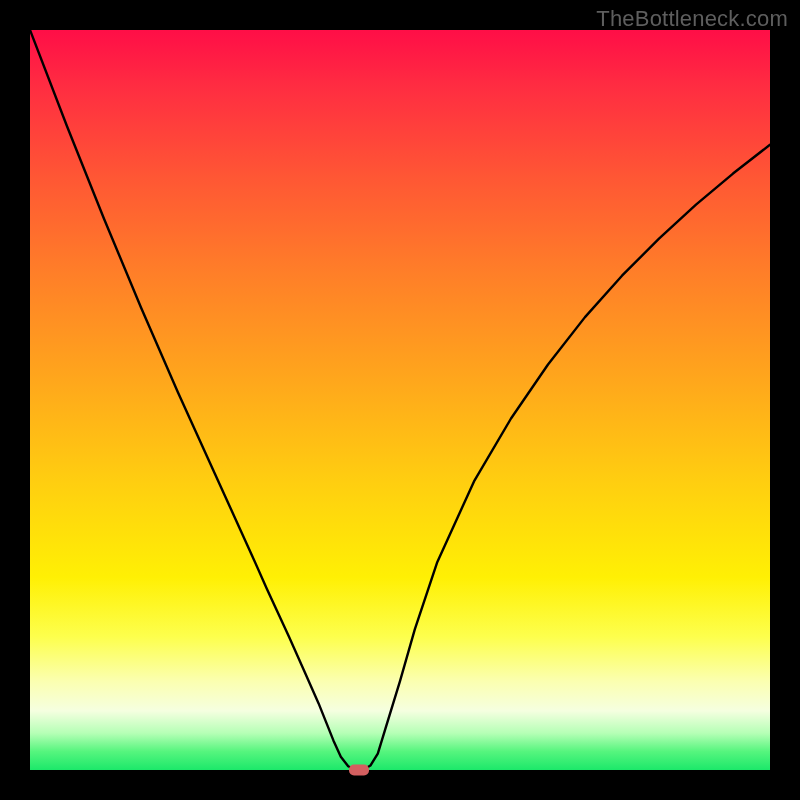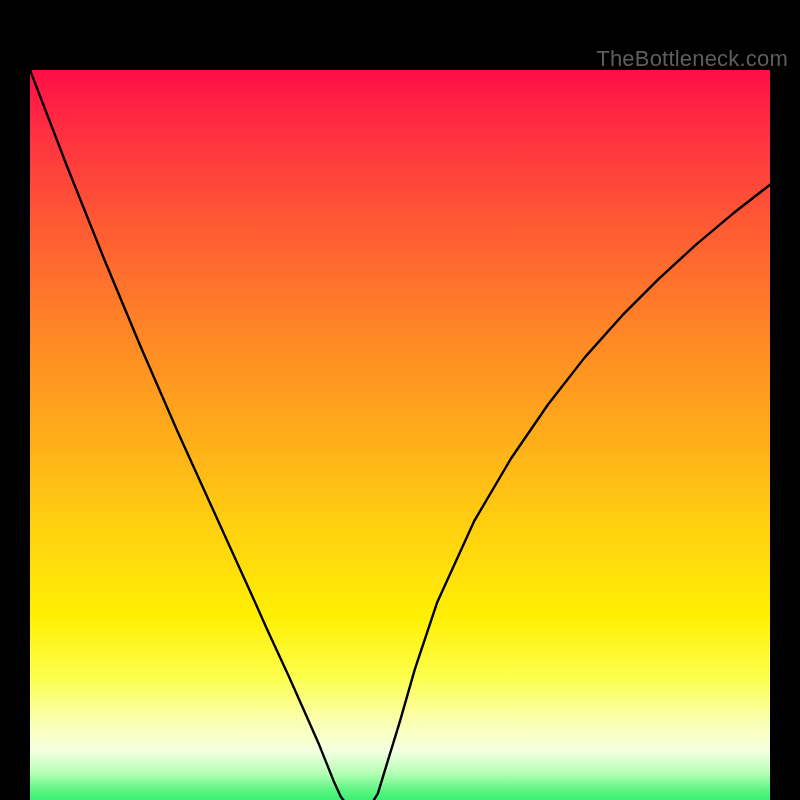--- a/index.html
+++ b/index.html
@@ -8,21 +8,20 @@
     width: 800px;
     height: 800px;
     background: #000;
     font-family: Arial, Helvetica, sans-serif;
     overflow: hidden;
   }
   .chart-wrapper {
     position: relative;
     width: 800px;
     height: 644px;
-    margin-top: 40px;
   }
   .watermark {
     position: absolute;
     top: 6px;
     right: 12px;
     color: #5e5e5e;
     font-size: 22px;
     font-weight: 500;
     letter-spacing: 0.2px;
     z-index: 4;

